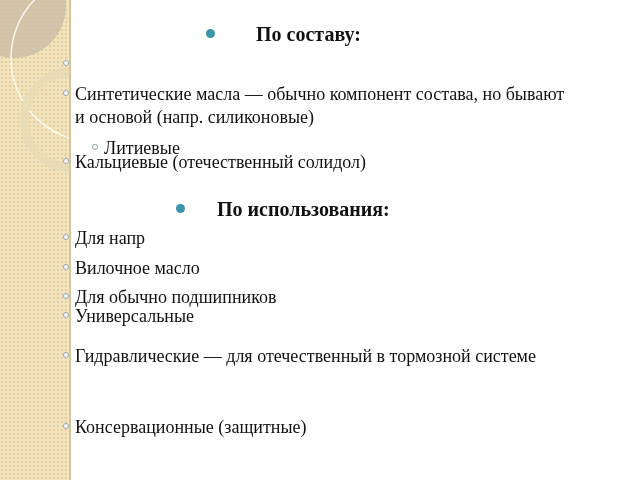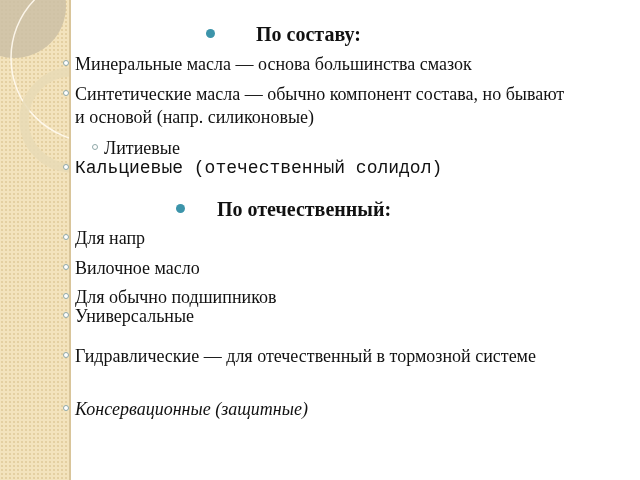--- a/index.html
+++ b/index.html
@@ -52,38 +52,37 @@
 
 <div class="slide">
 
   <div class="heading" style="left:256px; top:22px;">
     <span class="dot" style="left:-50px;"></span>
     <span>По составу:</span>
   </div>
 
   <div class="item" style="top:53px;">
     <span class="bullet"></span>
-    <span>Минеральные масла — основа большинства смазок</span>
   </div>
   <div class="item" style="top:83px; width:500px;">
     <span class="bullet"></span>
     <span>Синтетические масла — обычно компонент состава, но бывают и основой (напр. силиконовые)</span>
   </div>
   <div class="item" style="top:137px;margin-left:29px;">
     <span class="bullet"></span>
     <span>Литиевые</span>
   </div>
-  <div class="item" style="top:157px;font-family:Liberation Mono, monospace;">
+  <div class="item" style="top:151px;">
     <span class="bullet"></span>
     <span>Кальциевые (отечественный солидол)</span>
   </div>
 
   <div class="heading" style="left:217px; top:197px;">
     <span class="dot" style="left:-41px;"></span>
-    <span>По отечественный:</span>
+    <span>По использования:</span>
   </div>
 
   <div class="item" style="top:227px;">
     <span class="bullet"></span>
     <span>Для напр</span>
   </div>
   <div class="item" style="top:257px;">
     <span class="bullet"></span>
     <span>Вилочное масло</span>
   </div>
@@ -92,18 +91,18 @@
     <span>Для обычно подшипников</span>
   </div>
   <div class="item" style="top:305px;">
     <span class="bullet"></span>
     <span>Универсальные</span>
   </div>
   <div class="item" style="top:345px; width:480px;">
     <span class="bullet"></span>
     <span>Гидравлические — для отечественный в тормозной системе</span>
   </div>
-  <div class="item" style="top:398px;font-style:italic;">
+  <div class="item" style="top:416px;">
     <span class="bullet"></span>
     <span>Консервационные (защитные)</span>
   </div>
 
 </div>
 
 </body></html>

